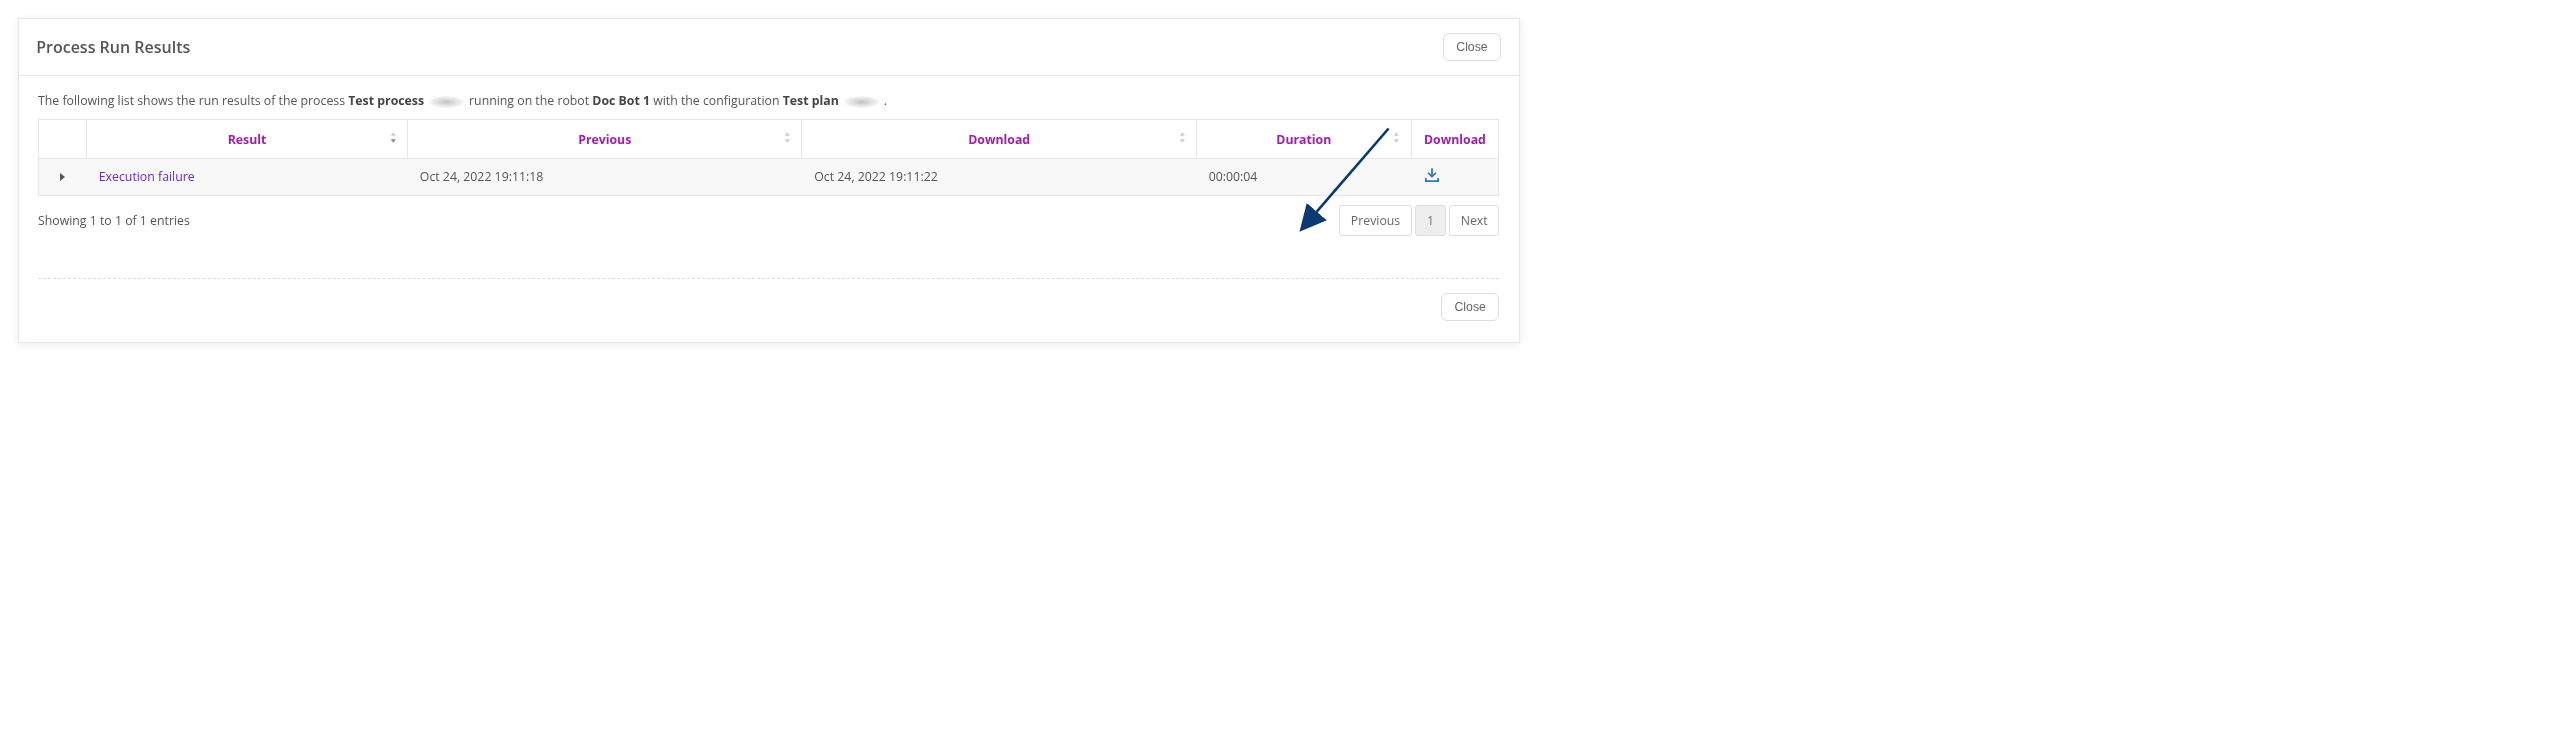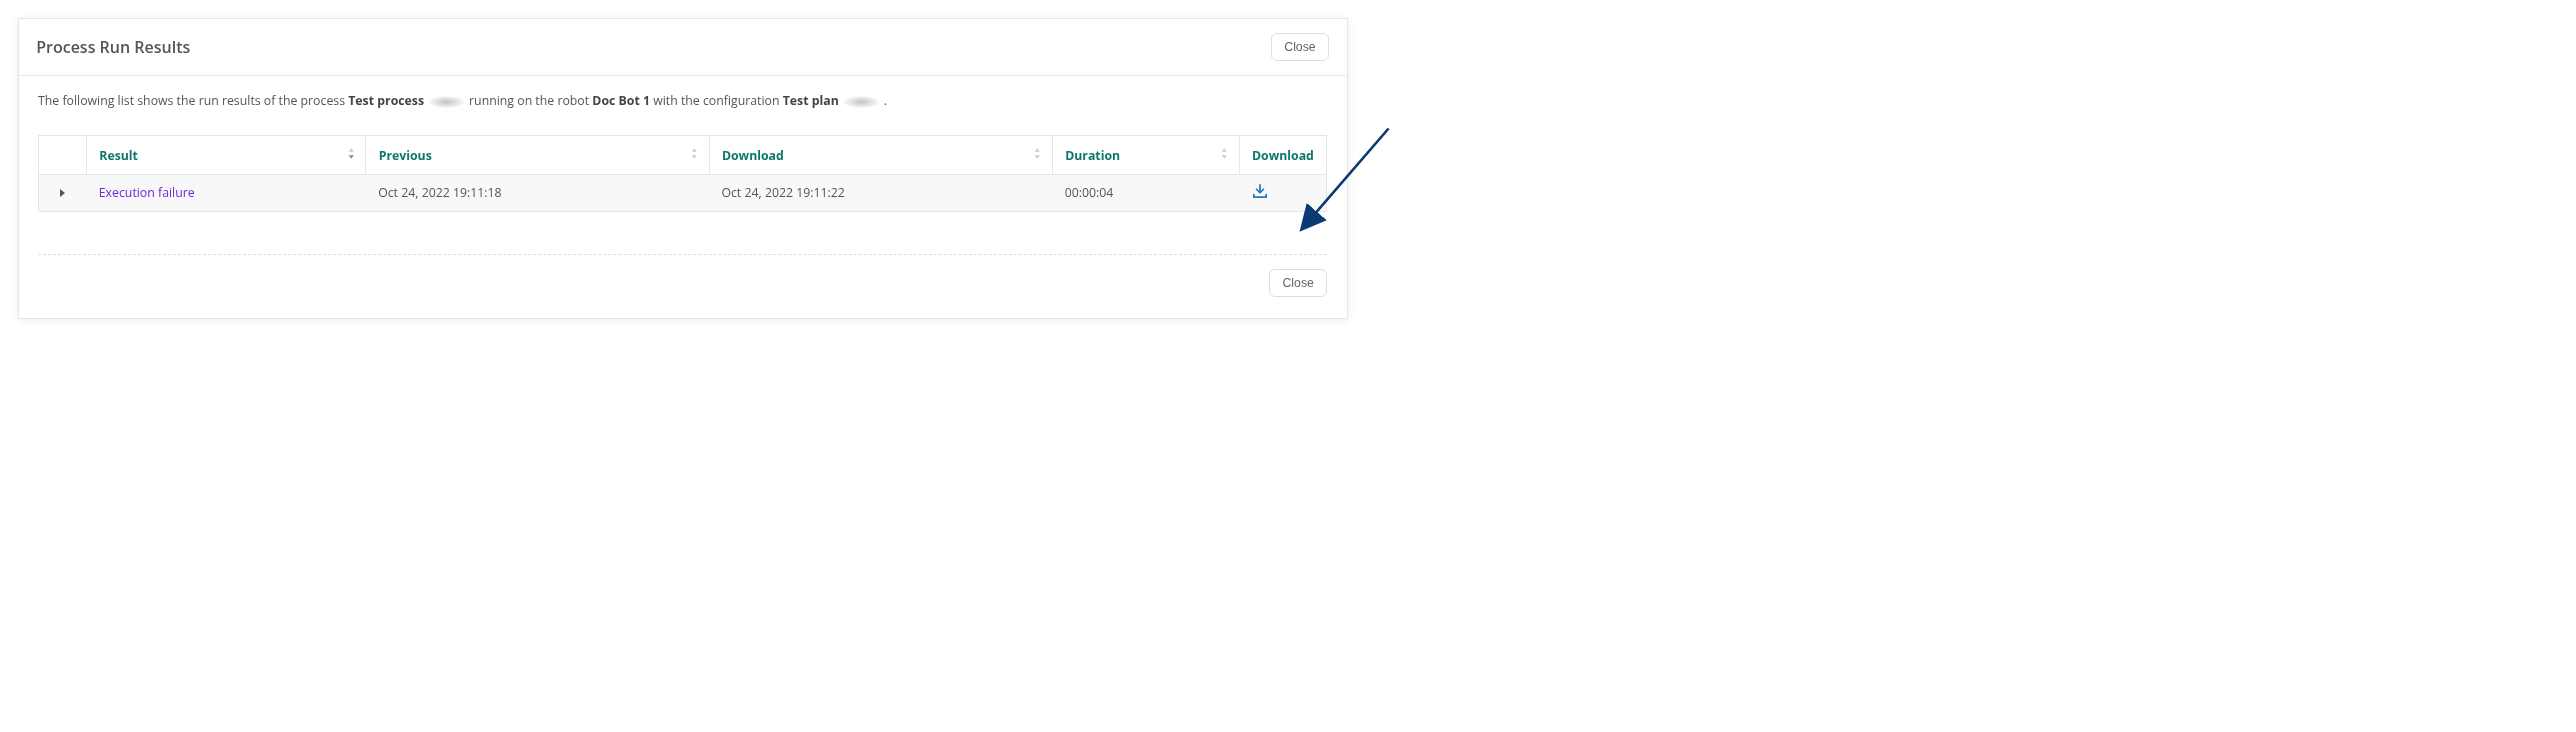--- a/index.html
+++ b/index.html
@@ -7,21 +7,21 @@
     margin: 0;
     padding: 17.6px;
     font-family: "Segoe UI", "Open Sans", Arial, sans-serif;
     background: #fff;
     color: #555;
     font-size: 12.3px;
   }
   .panel {
     border: 0.9px solid #e6e6e6;
     box-shadow: 0 1.8px 8.8px rgba(0,0,0,0.08);
-    width: 1330px;
+    width: 1502px;
     position: relative;
     background: #fff;
   }
   .panel-header {
     display: flex;
     justify-content: space-between;
     align-items: center;
     padding: 14px 17.6px;
     border-bottom: 0.9px solid #e6e6e6;
   }
@@ -35,21 +35,21 @@
     background: #fff;
     color: #666;
     padding: 6.2px 12.3px;
     border-radius: 6px;
     font-size: 12.3px;
     cursor: pointer;
   }
   .panel-body {
     padding: 16px 19.4px 21px;
   }
-  .intro { font-size: 12.3px; color: #555; margin-bottom: 26px; }
+  .intro { font-size: 12.3px; color: #555; margin-bottom: 10px; }
   .intro b { font-weight: 700; color: #444; }
   .blur {
     display: inline-block;
     width: 35px;
     height: 12.3px;
     background: radial-gradient(ellipse at center, rgba(180,180,180,0.8), rgba(255,255,255,0) 80%);
     vertical-align: middle;
     border-radius: 50%;
     margin: 0 1.8px;
   }
@@ -76,23 +76,23 @@
     width: 162px;
     border-radius: 1.8px;
     margin-left: 5.3px;
   }
   table.results {
     width: 100%;
     border-collapse: collapse;
     border: 0.9px solid #e6e6e6;
   }
   table.results th {
-    text-align: left;
+    text-align: center;
     font-weight: 700;
-    color: #0f766e;
+    color: #a21caf;
     padding: 10.6px 12.3px;
     border: 0.9px solid #e6e6e6;
     background: #fff;
     position: relative;
     font-size: 12.3px;
   }
   table.results td {
     padding: 8.8px 12.3px;
     border-top: 0.9px solid #e6e6e6;
     background: #f8f8f8;
@@ -234,20 +234,28 @@
               <svg width="16" height="14" viewBox="0 0 18 16">
                 <path d="M9 1 L9 9 M5 6 L9 10 L13 6" stroke="#2a7ab0" stroke-width="2" fill="none" stroke-linecap="round" stroke-linejoin="round"></path>
                 <path d="M2 12 L2 15 L16 15 L16 12" stroke="#2a7ab0" stroke-width="2" fill="none" stroke-linecap="round"></path>
               </svg>
             </span>
           </td>
         </tr>
       </tbody>
     </table>
 
+    <div class="footer-row">
+      <div>Showing 1 to 1 of 1 entries</div>
+      <div class="pager">
+        <div class="pbtn">Previous</div>
+        <div class="pbtn active">1</div>
+        <div class="pbtn">Next</div>
+      </div>
+    </div>
 
     <div class="divider"></div>
 
     <div class="footer-close">
       <button class="btn">Close</button>
     </div>
 
   </div>
 </div>
 

